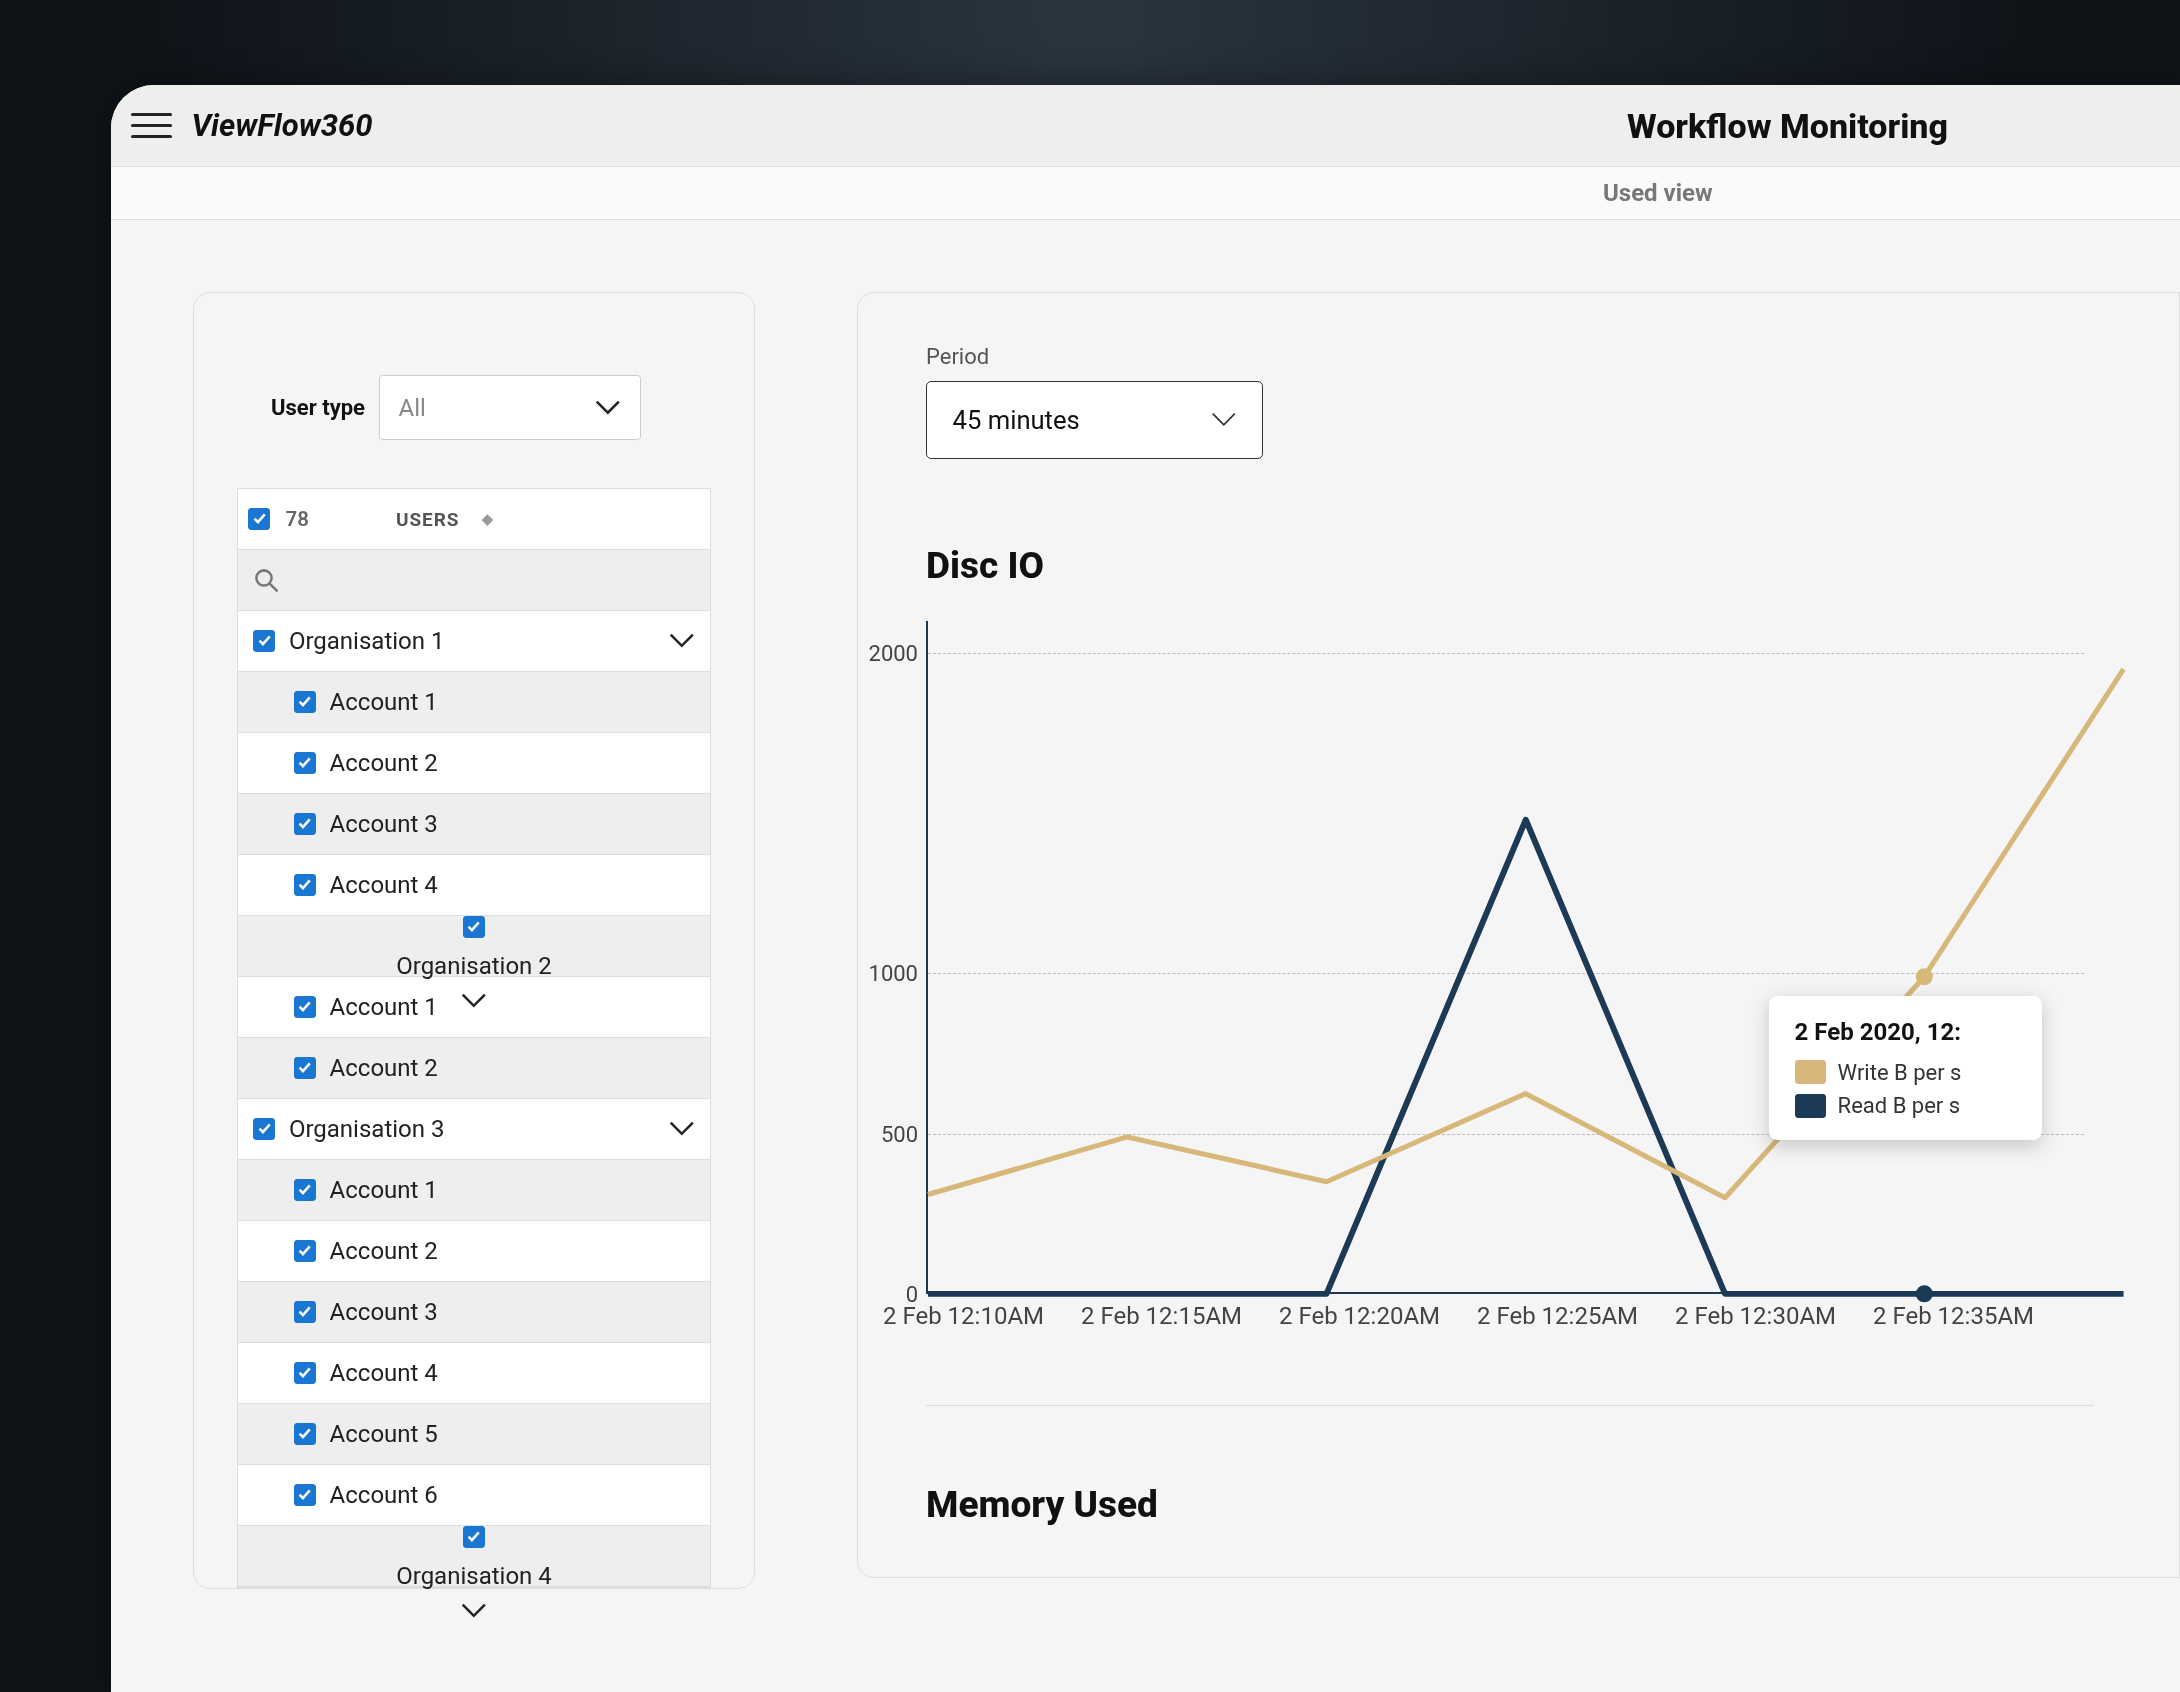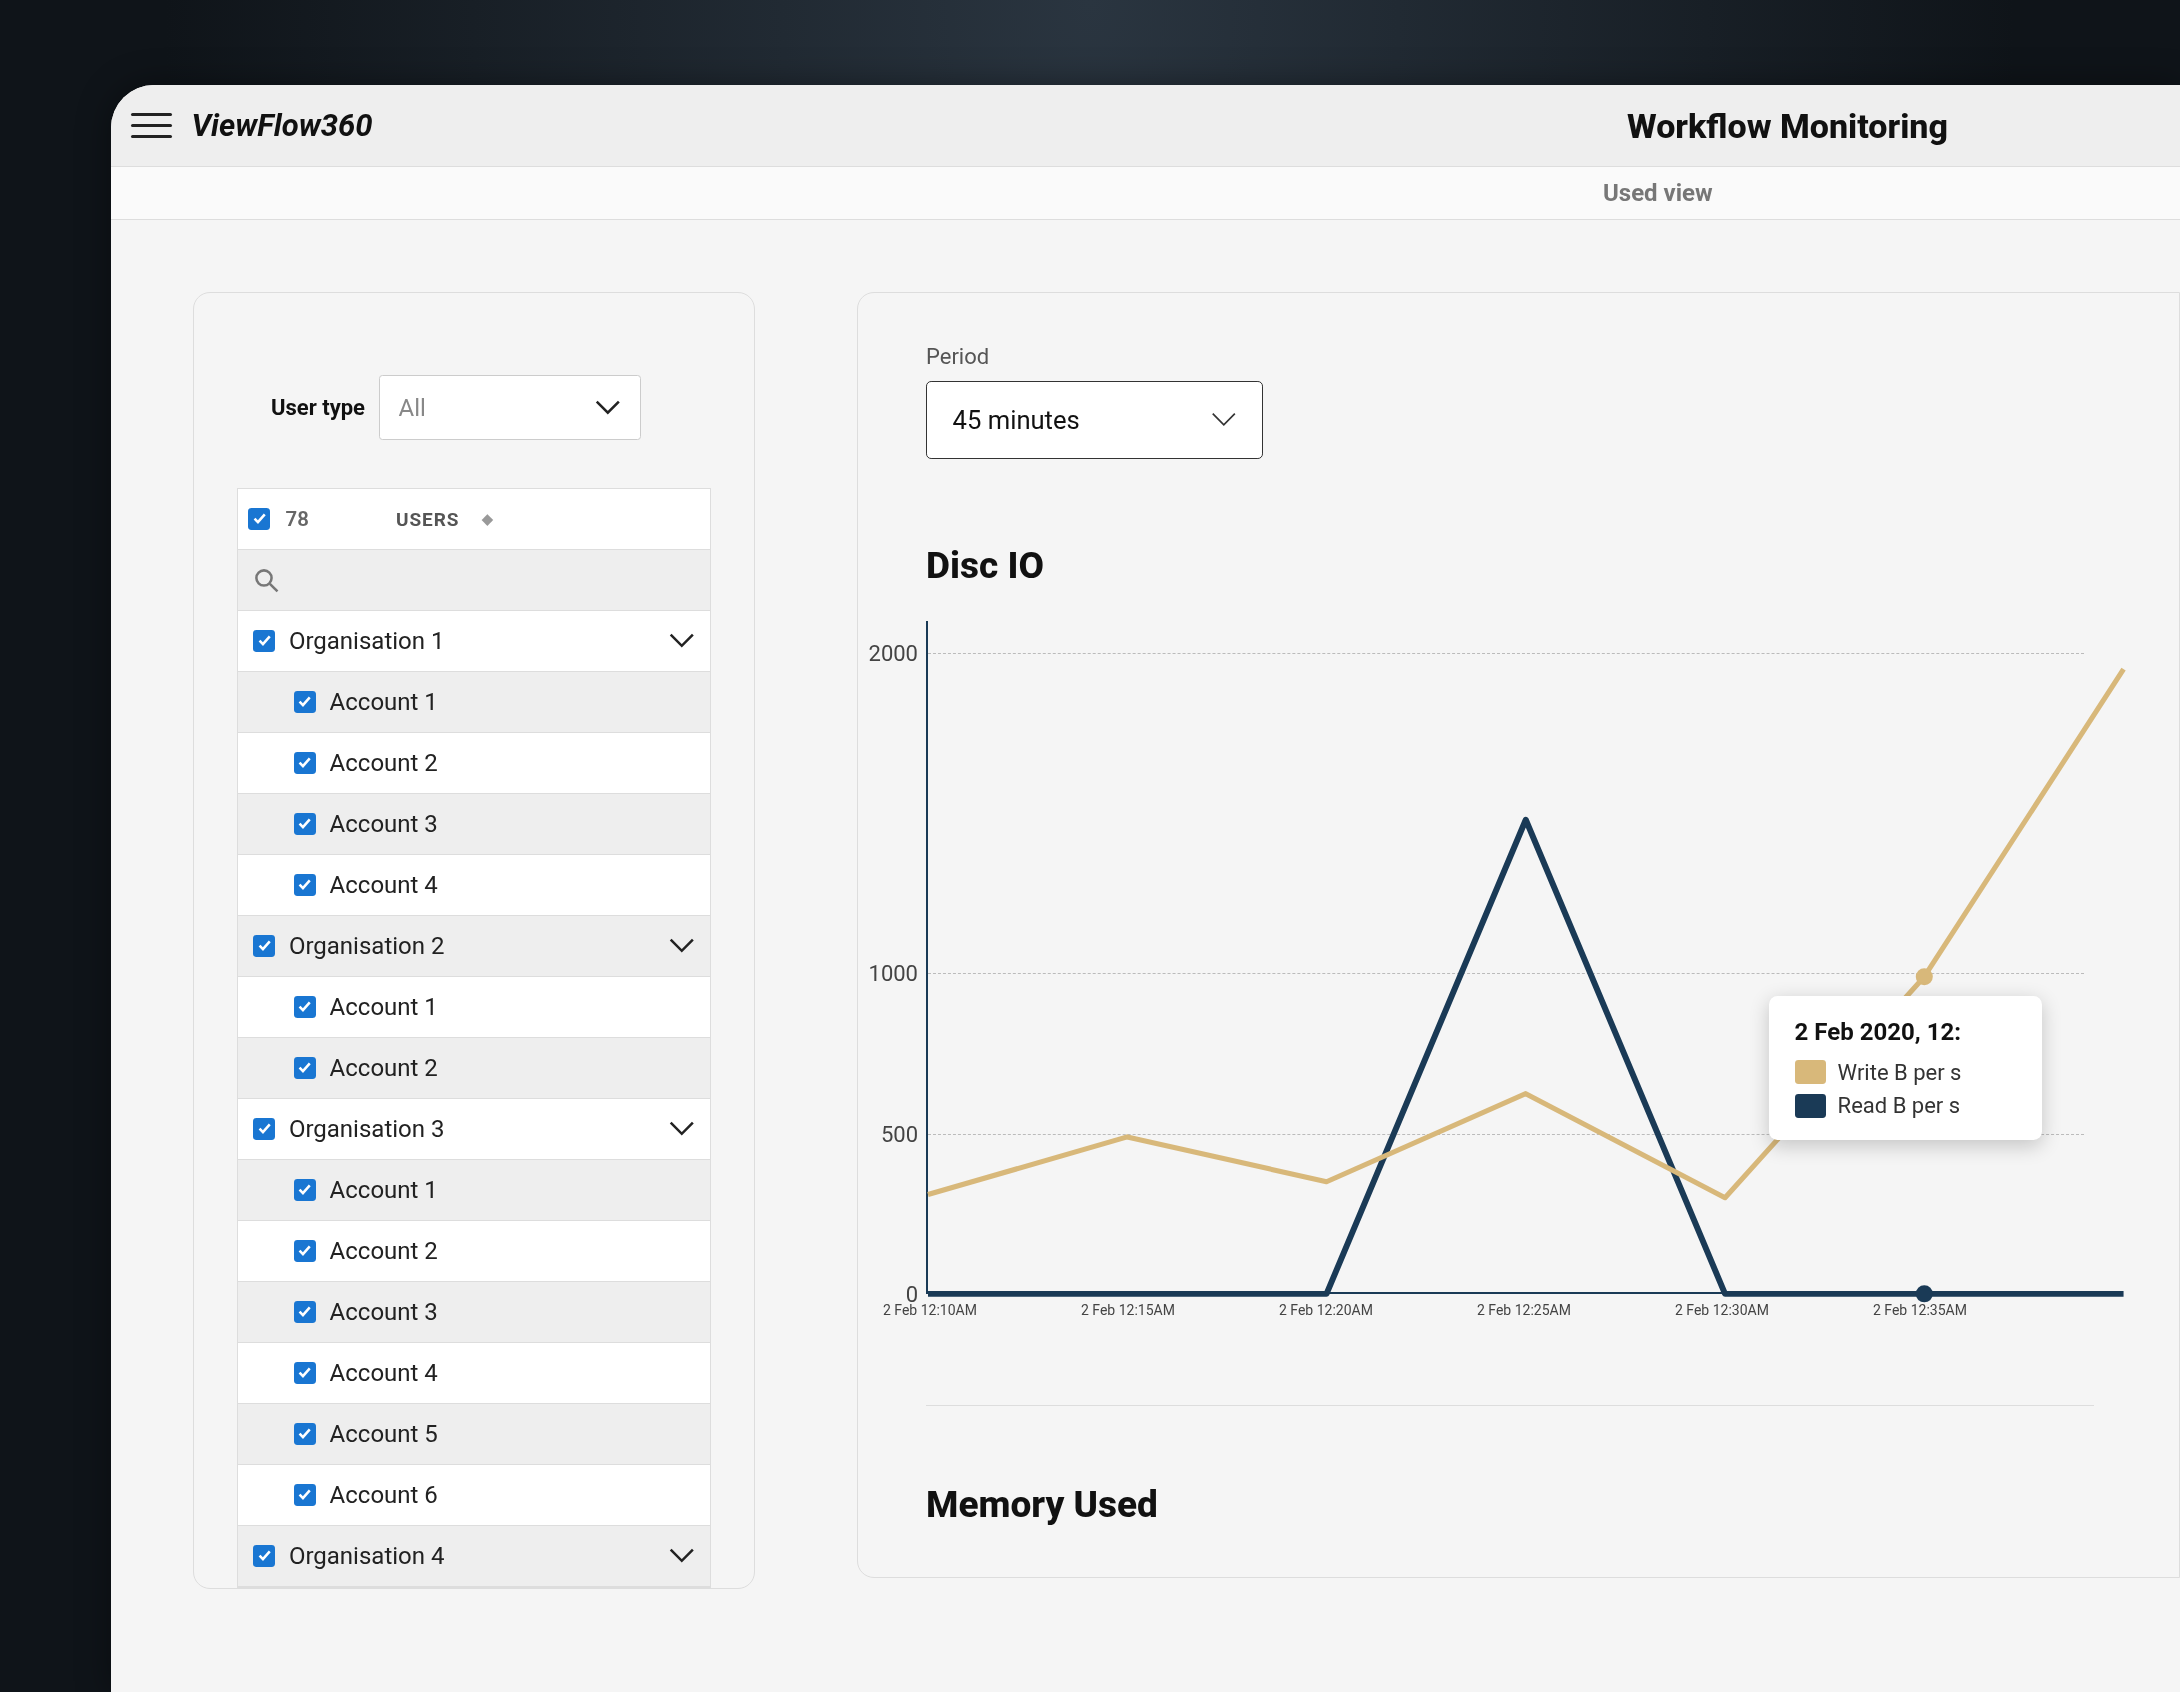--- a/index.html
+++ b/index.html
@@ -174,21 +174,21 @@
 .search-icon { width: 27px; height: 27px; }
 .org-row, .acct-row {
   height: 61px;
   border-bottom: 0.9px solid #ddd;
   display: flex;
   align-items: center;
   padding: 0 15.3px;
   gap: 13.6px;
 }
 .org-row { background: #fff; }
-.org-row.alt { background: #eee; }
+.org-row.alt { background: #eee; flex-direction: column; }
 .acct-row { background: #fff; padding-left: 56px; }
 .acct-row.alt { background: #eee; }
 .row-label {
   font-size: 24px;
   color: #222;
   font-weight: 400;
   flex: 1;
 }
 .row-chevron {
   width: 25.6px;
@@ -267,21 +267,21 @@
   border-top: 1.7px dashed #bbb;
 }
 .x-labels {
   position: absolute;
   top: 681px;
   left: -43px;
   width: 1193px;
   display: flex;
 }
 .x-label {
-  font-size: 14px;
+  font-size: 24px;
   color: #444;
   width: 198px;
   text-align: left;
 }
 .tooltip {
   position: absolute;
   top: 375px;
   left: 843px;
   background: #fff;
   border-radius: 8.5px;

